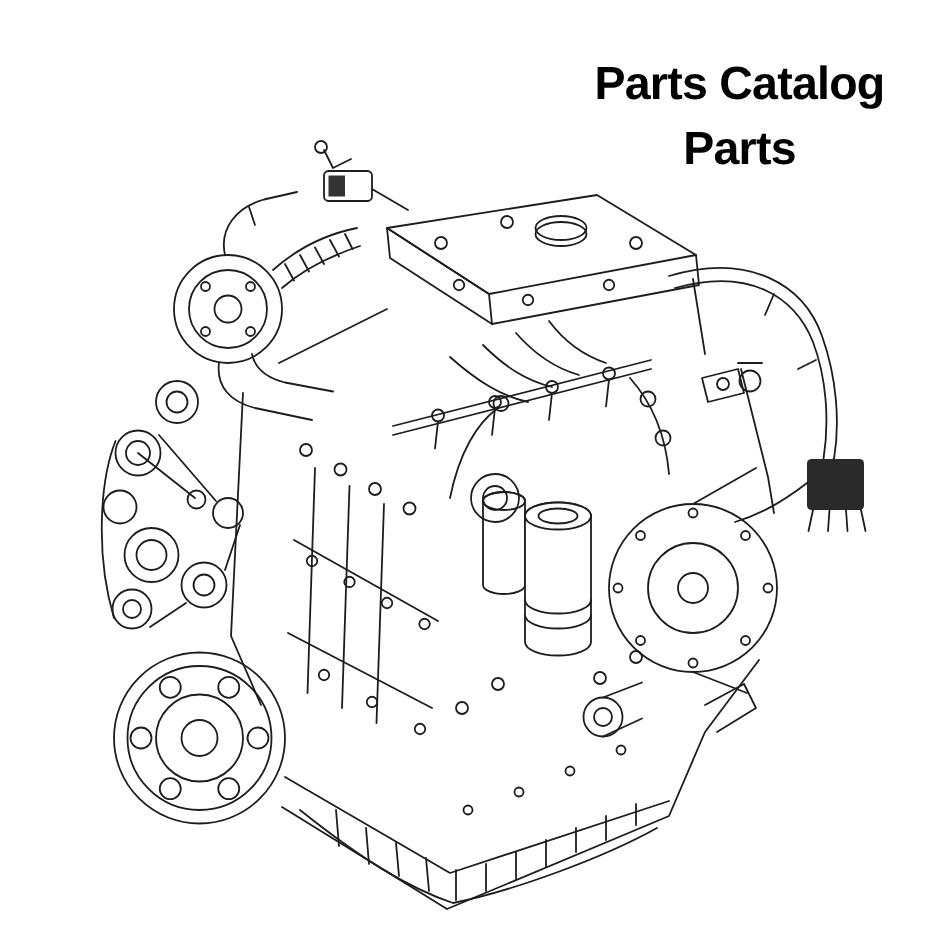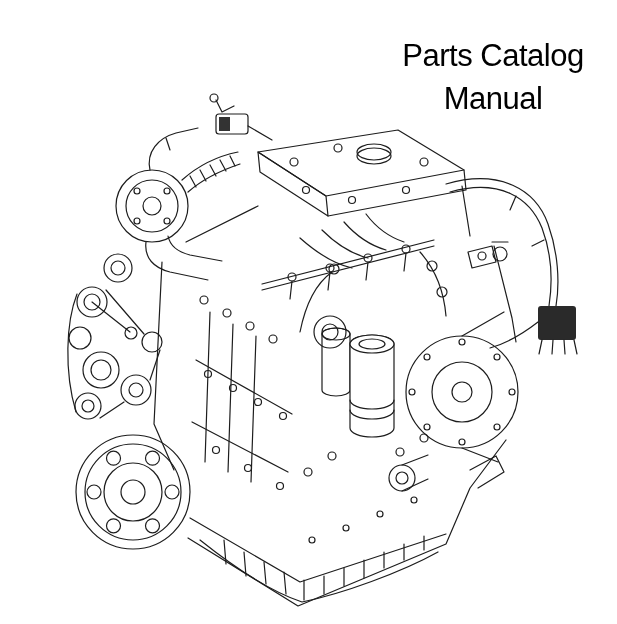--- a/index.html
+++ b/index.html
@@ -14,41 +14,41 @@
     background: #ffffff;
     overflow: hidden;
     font-family: "Liberation Sans", sans-serif;
   }
   .title-block {
     position: absolute;
     top: 34px;
     right: 4px;
     width: 240px;
     text-align: center;
-    font-weight: 400;
+    font-weight: 700;
     font-size: 31px;
     line-height: 43px;
     color: #000000;
     letter-spacing: -0.5px;
     user-select: none;
   }
   svg.engine {
     position: absolute;
     left: 0;
     top: 0;
   }
 </style>
 </head>
 <body>
 
 <div class="page">
 
   <div class="title-block">
     <div>Parts Catalog</div>
-    <div>Manual</div>
+    <div>Parts</div>
   </div>
 
   <svg class="engine" width="617" height="624" viewBox="0 0 617 624" aria-hidden="true">
     <g fill="none" stroke="#1d1d1d" stroke-width="1.2" stroke-linecap="round" stroke-linejoin="round">
 
       <g>
         <path d="M258 152 L398 130 L464 170 L326 196 Z"></path>
         <path d="M258 152 L260 172 L328 216 L326 196 Z"></path>
         <path d="M328 216 L466 190 L464 170"></path>
         <ellipse cx="374" cy="156" rx="17" ry="8"></ellipse>

